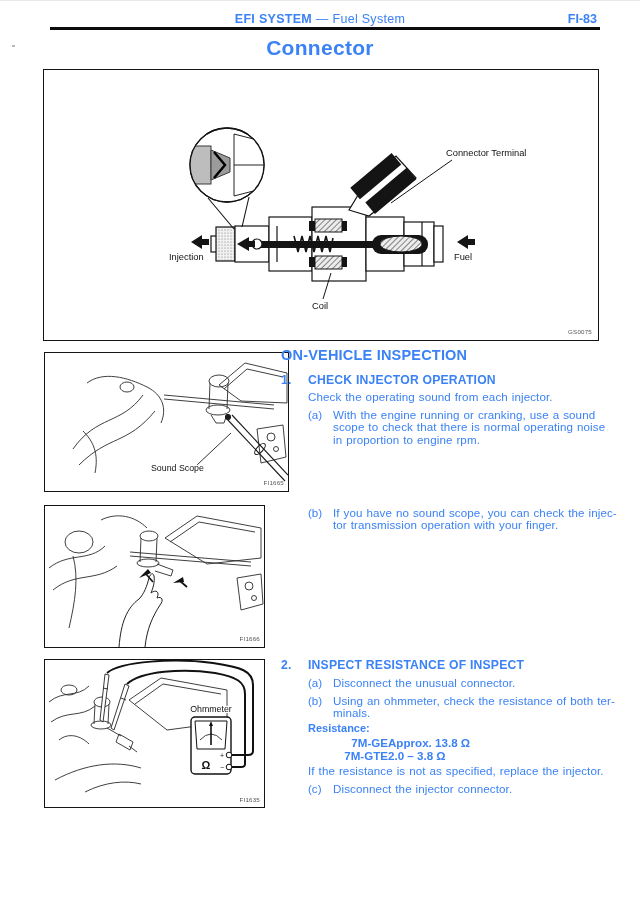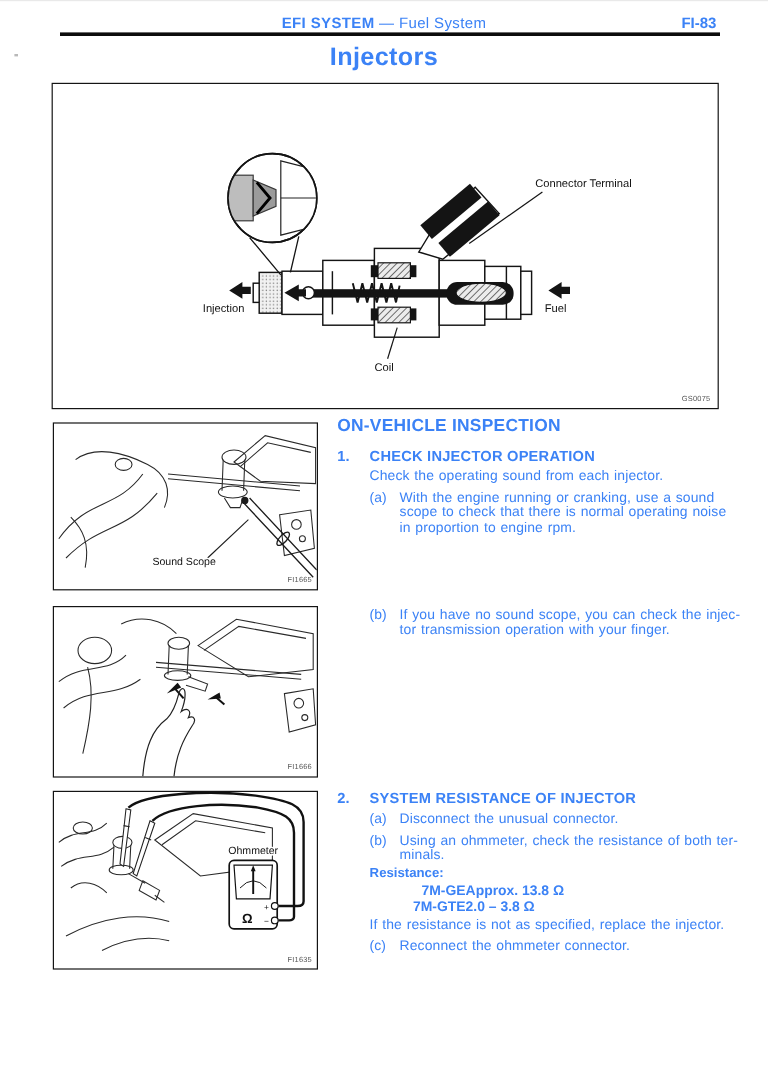--- a/index.html
+++ b/index.html
@@ -11,21 +11,21 @@
   .header-title .b{font-weight:bold;}
   .page-code{position:absolute;top:11px;right:43px;font-size:12.5px;font-weight:bold;}
   .header-rule{position:absolute;top:26px;left:50px;right:40px;height:3px;background:#0c0c0c;}
   .dust{position:absolute;left:12px;top:44px;width:3px;height:2px;background:#b9b9b9;}
   .title{position:absolute;top:35px;left:0;right:0;margin:0;text-align:center;
          font-size:21px;font-weight:bold;letter-spacing:.3px;}
   
   figure{margin:0;background:#fff;}
   .mainfig{position:absolute;left:43px;top:68px;width:554px;height:270px;border:1.6px solid #141414;}
   .sidefig{position:absolute;left:44px;width:219px;border:1.6px solid #141414;}
-  .f1{top:351px;height:138px;} .f2{top:504px;height:141px;} .f3{top:658px;height:147px;}
+  .f1{top:351px;height:138px;padding-left:24px;} .f2{top:504px;height:141px;} .f3{top:658px;height:147px;}
   figure svg{display:block;width:100%;height:100%;}
   svg text{font-family:"Liberation Sans",sans-serif;}
   .diaglabel{font-size:9.3px;fill:#111;}
   .figlabel{font-size:8.8px;fill:#111;paint-order:stroke;stroke:#fff;stroke-width:2.6px;stroke-linejoin:round;}
   .figcode{font-size:6.2px;fill:#555;letter-spacing:.2px;}
   .tsign{font-size:7px;fill:#111;}
   .omega{font-size:11px;fill:#111;font-weight:bold;}
   
   .insp-h{position:absolute;left:281px;top:346px;margin:0;font-size:14.5px;font-weight:bold;letter-spacing:.2px;}
   .stephead{position:absolute;left:281px;display:flex;font-size:12.2px;font-weight:bold;letter-spacing:.2px;}
@@ -44,21 +44,21 @@
 
 <div class="page">
 
   <div class="header-title">
     <span class="b">EFI SYSTEM</span><span> — Fuel System</span>
   </div>
   <div class="page-code">FI-83</div>
   <div class="header-rule"></div>
   <div class="dust"></div>
 
-  <h1 class="title">Injectors</h1>
+  <h1 class="title">Connector</h1>
 
   <figure class="mainfig">
     <svg viewBox="0 0 554 270">
       <defs>
         <pattern id="hatch" width="4" height="4" patternUnits="userSpaceOnUse" patternTransform="rotate(45)">
           <rect width="4" height="4" fill="#ececec"></rect>
           <line x1="0" y1="0" x2="0" y2="4" stroke="#4a4a4a" stroke-width="1.3"></line>
         </pattern>
         <pattern id="dots" width="3" height="3" patternUnits="userSpaceOnUse">
           <rect width="3" height="3" fill="#f1f1f1"></rect>
@@ -259,21 +259,21 @@
 
   <div class="sub" style="top:506px">
     <span class="marker">(b)</span>
     <p class="lines">If you have no sound scope, you can check the injec-
 tor transmission operation with your finger.</p>
   </div>
 
 
   <div class="stephead" style="top:657px">
     <span class="num">2.</span>
-    <span>SYSTEM RESISTANCE OF INJECTOR</span>
+    <span>INSPECT RESISTANCE OF INSPECT</span>
   </div>
 
   <div class="sub" style="top:676px">
     <span class="marker">(a)</span>
     <p class="lines">Disconnect the unusual connector.</p>
   </div>
 
   <div class="sub" style="top:694px">
     <span class="marker">(b)</span>
     <p class="lines">Using an ohmmeter, check the resistance of both ter-
@@ -288,16 +288,16 @@
   </div>
   <div class="specrow" style="top:748px">
     <span class="eng">7M-GTE</span>
     <span>2.0  –  3.8 Ω</span>
   </div>
 
   <p class="para" style="top:764px">If the resistance is not as specified, replace the injector.</p>
 
   <div class="sub" style="top:782px">
     <span class="marker">(c)</span>
-    <p class="lines">Reconnect the ohmmeter connector.</p>
+    <p class="lines">Disconnect the injector connector.</p>
   </div>
 
 </div>
 
 </body></html>

